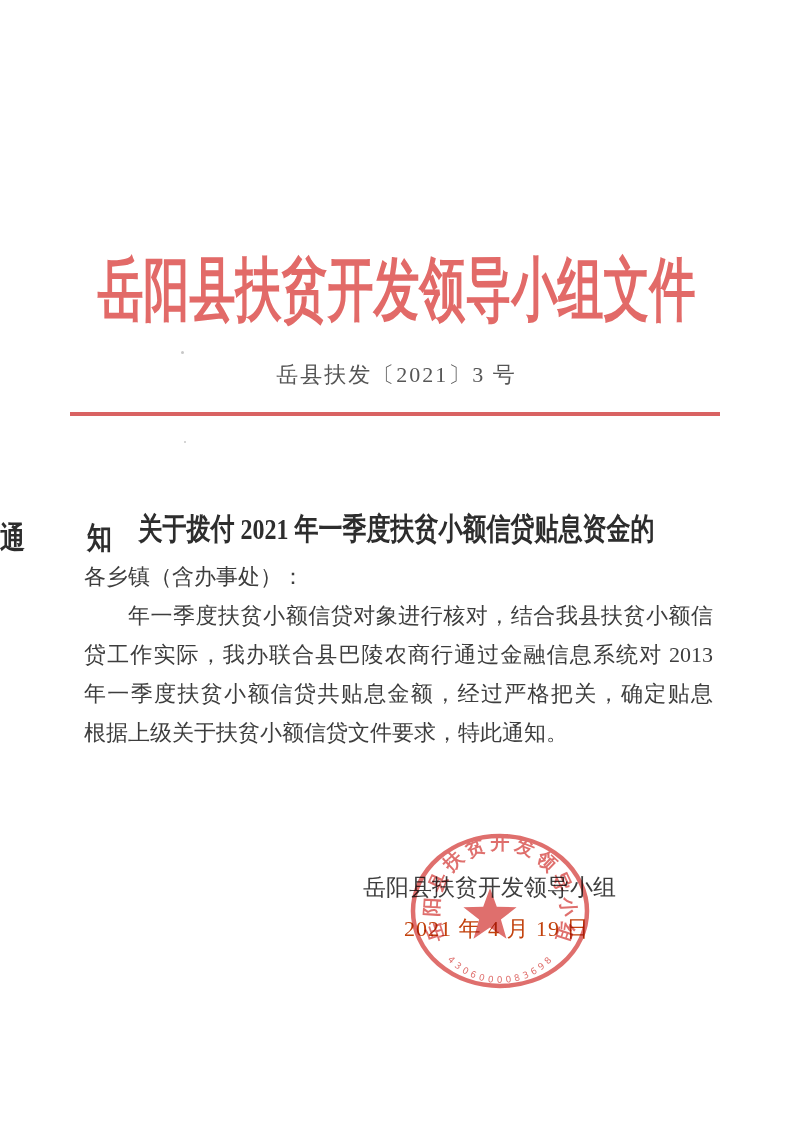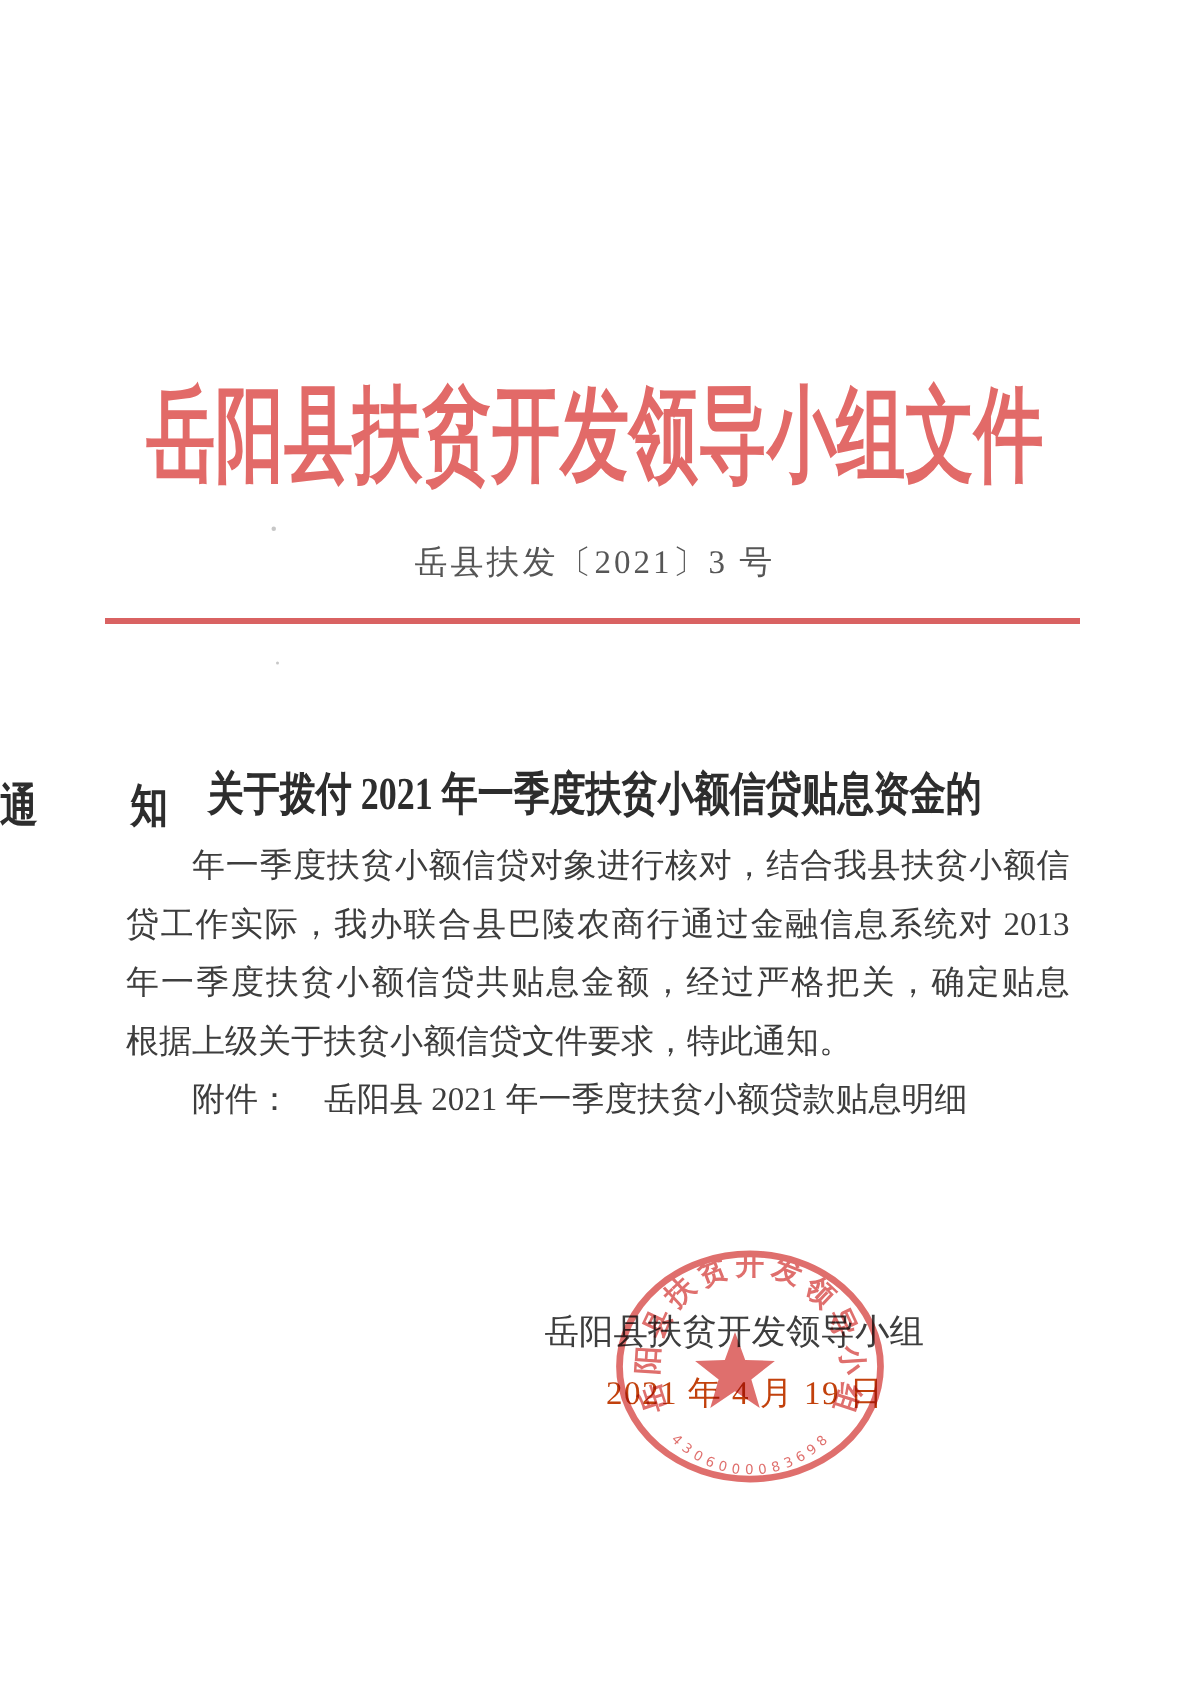--- a/index.html
+++ b/index.html
@@ -106,25 +106,25 @@
   <div class="red-line"></div>
 
   <div class="notice-title">
     <span>关于拨付 2021 年一季度扶贫小额信贷贴息资金的</span>
   </div>
   <div class="notice-subtitle">
     <span>通　　知</span>
   </div>
 
   <div class="body-block">
+    <div class="body-line">各乡镇（含办事处）：</div>
     <div class="body-line indent fill">年一季度扶贫小额信贷对象进行核对，结合我县扶贫小额信</div>
     <div class="body-line fill">贷工作实际，我办联合县巴陵农商行通过金融信息系统对 2013</div>
     <div class="body-line fill">年一季度扶贫小额信贷共贴息金额，经过严格把关，确定贴息</div>
     <div class="body-line">根据上级关于扶贫小额信贷文件要求，特此通知。</div>
-    <div class="body-line indent">附件：　岳阳县 2021 年一季度扶贫小额贷款贴息明细</div>
   </div>
 
   <div class="signature">岳阳县扶贫开发领导小组</div>
   <div class="sign-date">2021 年 4 月 19 日</div>
 
   <svg class="seal" viewBox="0 0 190 160" xmlns="http://www.w3.org/2000/svg">
     <defs>
       <path id="ringPath" d="M 36.7,102.2 A 62,62 0 1 1 153.3,102.2" fill="none"></path>
       <path id="codePath" d="M 37.5,124.3 A 72,72 0 0 0 152.5,124.3" fill="none"></path>
     </defs>

